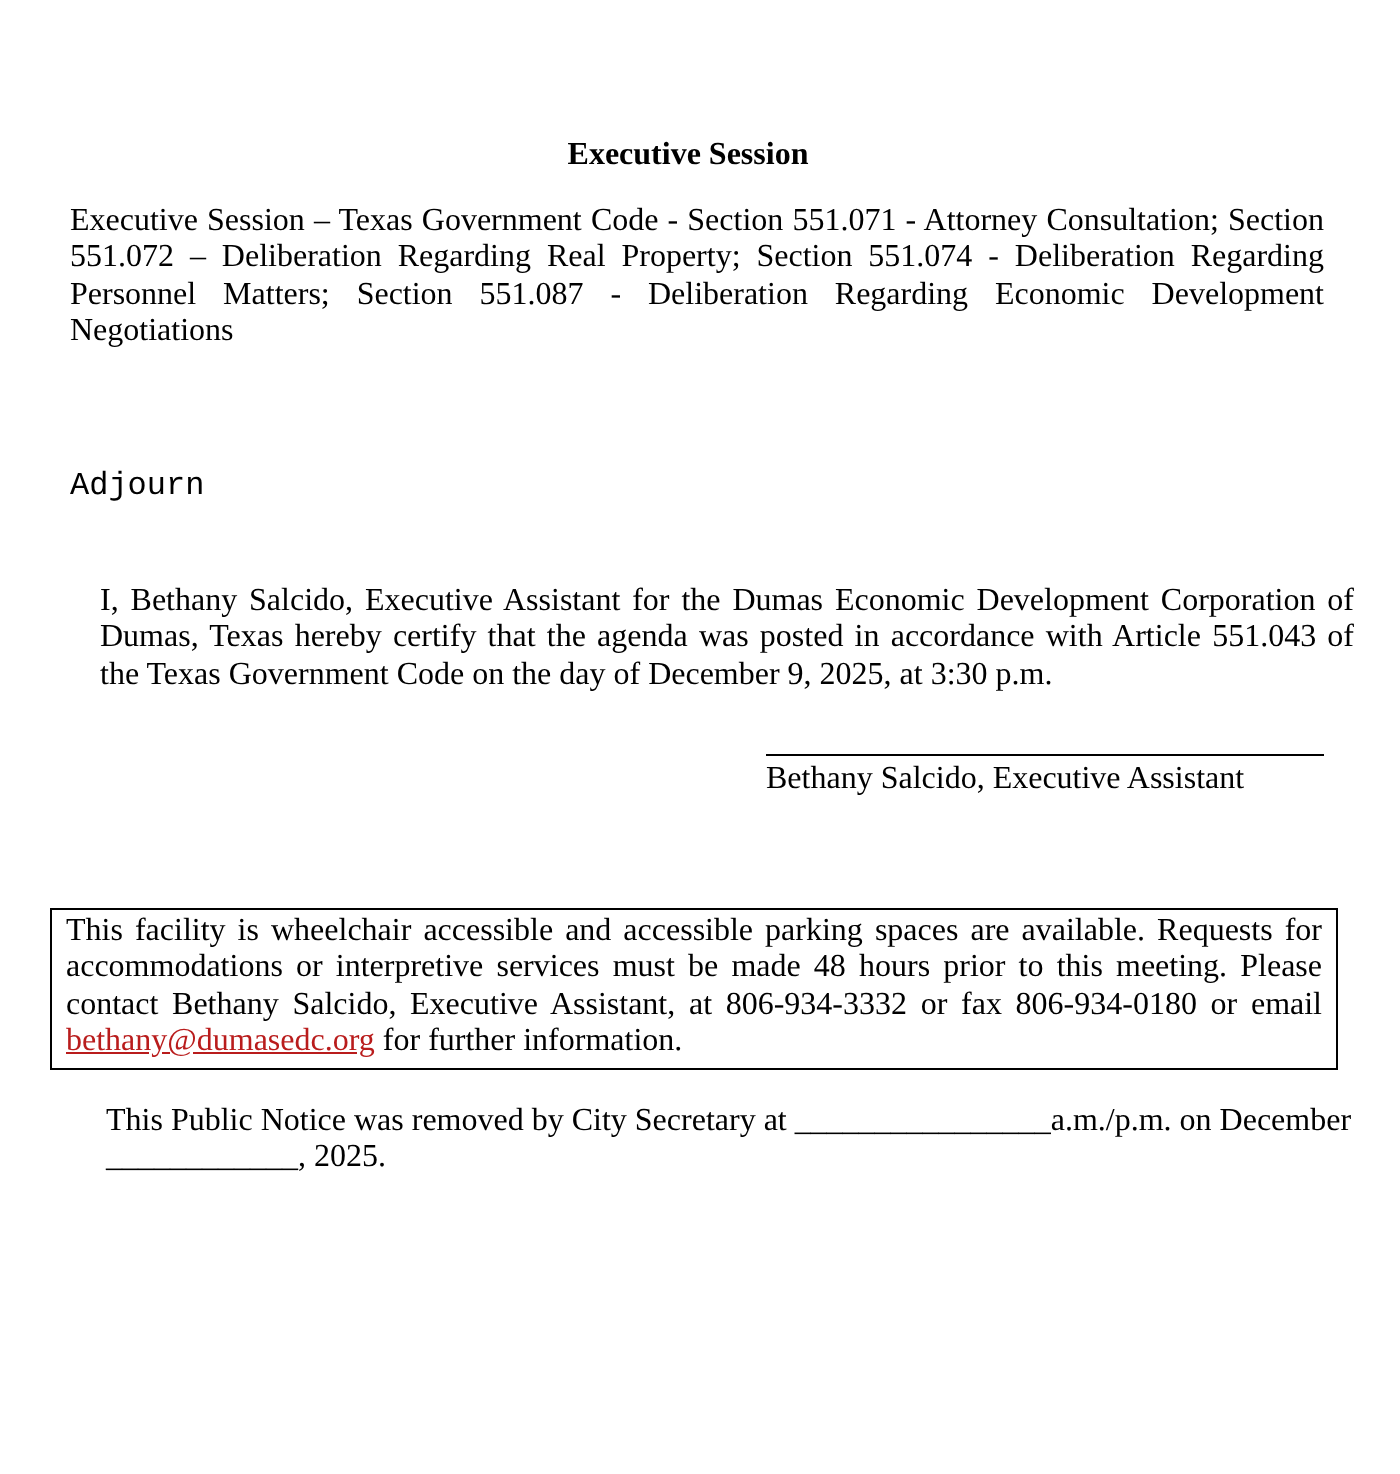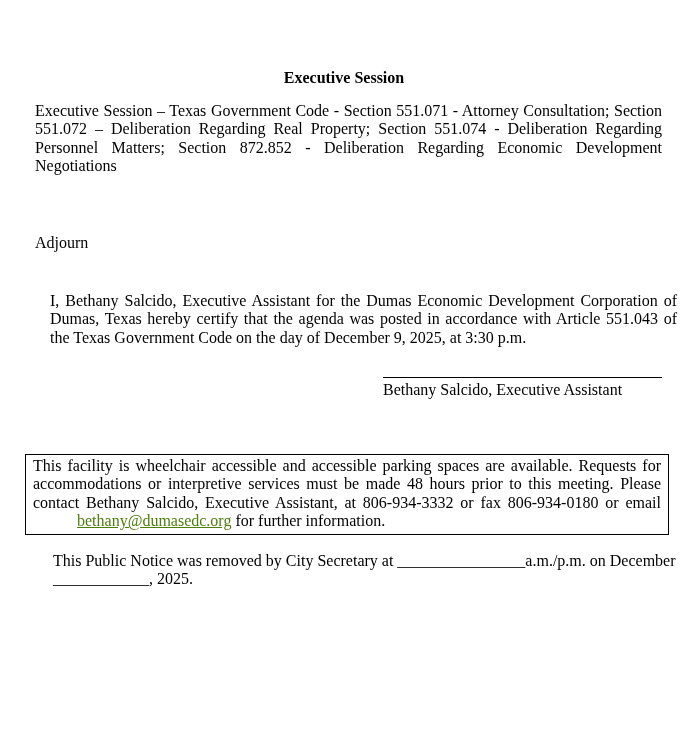--- a/index.html
+++ b/index.html
@@ -21,54 +21,53 @@
   .justify { text-align: justify; }
   #doc-title {
     top: 69px; left: 0; width: 688px;
     text-align: center;
     font-weight: bold;
   }
   #para-exec {
     top: 102px; left: 35px; width: 627px;
   }
   #para-adjourn {
-    top: 234px; left: 35px; width: 627px;
+    top: 234px; left: 35px; width: 627px; font-family: Liberation Mono, monospace;
   }
   #para-certify {
     top: 292px; left: 50px; width: 627px;
   }
   #signature-block {
     top: 377px; left: 383px; width: 279px;
     border-top: 1px solid #000000;
     padding-top: 3px;
     text-align: left;
   }
   #notice-box {
     top: 454px; left: 25px; width: 644px;
     box-sizing: border-box;
     border: 1.5px solid #000000;
     padding: 2px 7px 3px 7px;
     text-align: justify;
   }
   #notice-box a {
-    color: #4d7c0f;
+    color: #b91c1c;
     text-decoration: underline;
     cursor: pointer;
-    margin-left: 44px;
   }
   #para-removed {
     top: 552px; left: 53px; width: 627px;
   }
 </style>
 </head>
 <body>
 
 <div class="abs" id="doc-title">Executive Session</div>
 
-<p class="abs justify" id="para-exec">Executive Session – Texas Government Code - Section 551.071 - Attorney Consultation; Section 551.072 – Deliberation Regarding Real Property; Section 551.074 - Deliberation Regarding Personnel Matters; Section 872.852 - Deliberation Regarding Economic Development Negotiations</p>
+<p class="abs justify" id="para-exec">Executive Session – Texas Government Code - Section 551.071 - Attorney Consultation; Section 551.072 – Deliberation Regarding Real Property; Section 551.074 - Deliberation Regarding Personnel Matters; Section 551.087 - Deliberation Regarding Economic Development Negotiations</p>
 
 <p class="abs" id="para-adjourn">Adjourn</p>
 
 <p class="abs justify" id="para-certify">I, Bethany Salcido, Executive Assistant for the Dumas Economic Development Corporation of Dumas, Texas hereby certify that the agenda was posted in accordance with Article 551.043 of the Texas Government Code on the day of December 9, 2025, at 3:30 p.m.</p>
 
 <div class="abs" id="signature-block">
   <span>Bethany Salcido, Executive Assistant</span>
 </div>
 
 <div class="abs" id="notice-box"><span>This facility is wheelchair accessible and accessible parking spaces are available. Requests for accommodations or interpretive services must be made 48 hours prior to this meeting. Please contact Bethany Salcido, Executive Assistant, at 806-934-3332 or fax 806-934-0180 or email </span><a href="mailto:bethany@dumasedc.org">bethany@dumasedc.org</a><span> for further information.</span></div>

